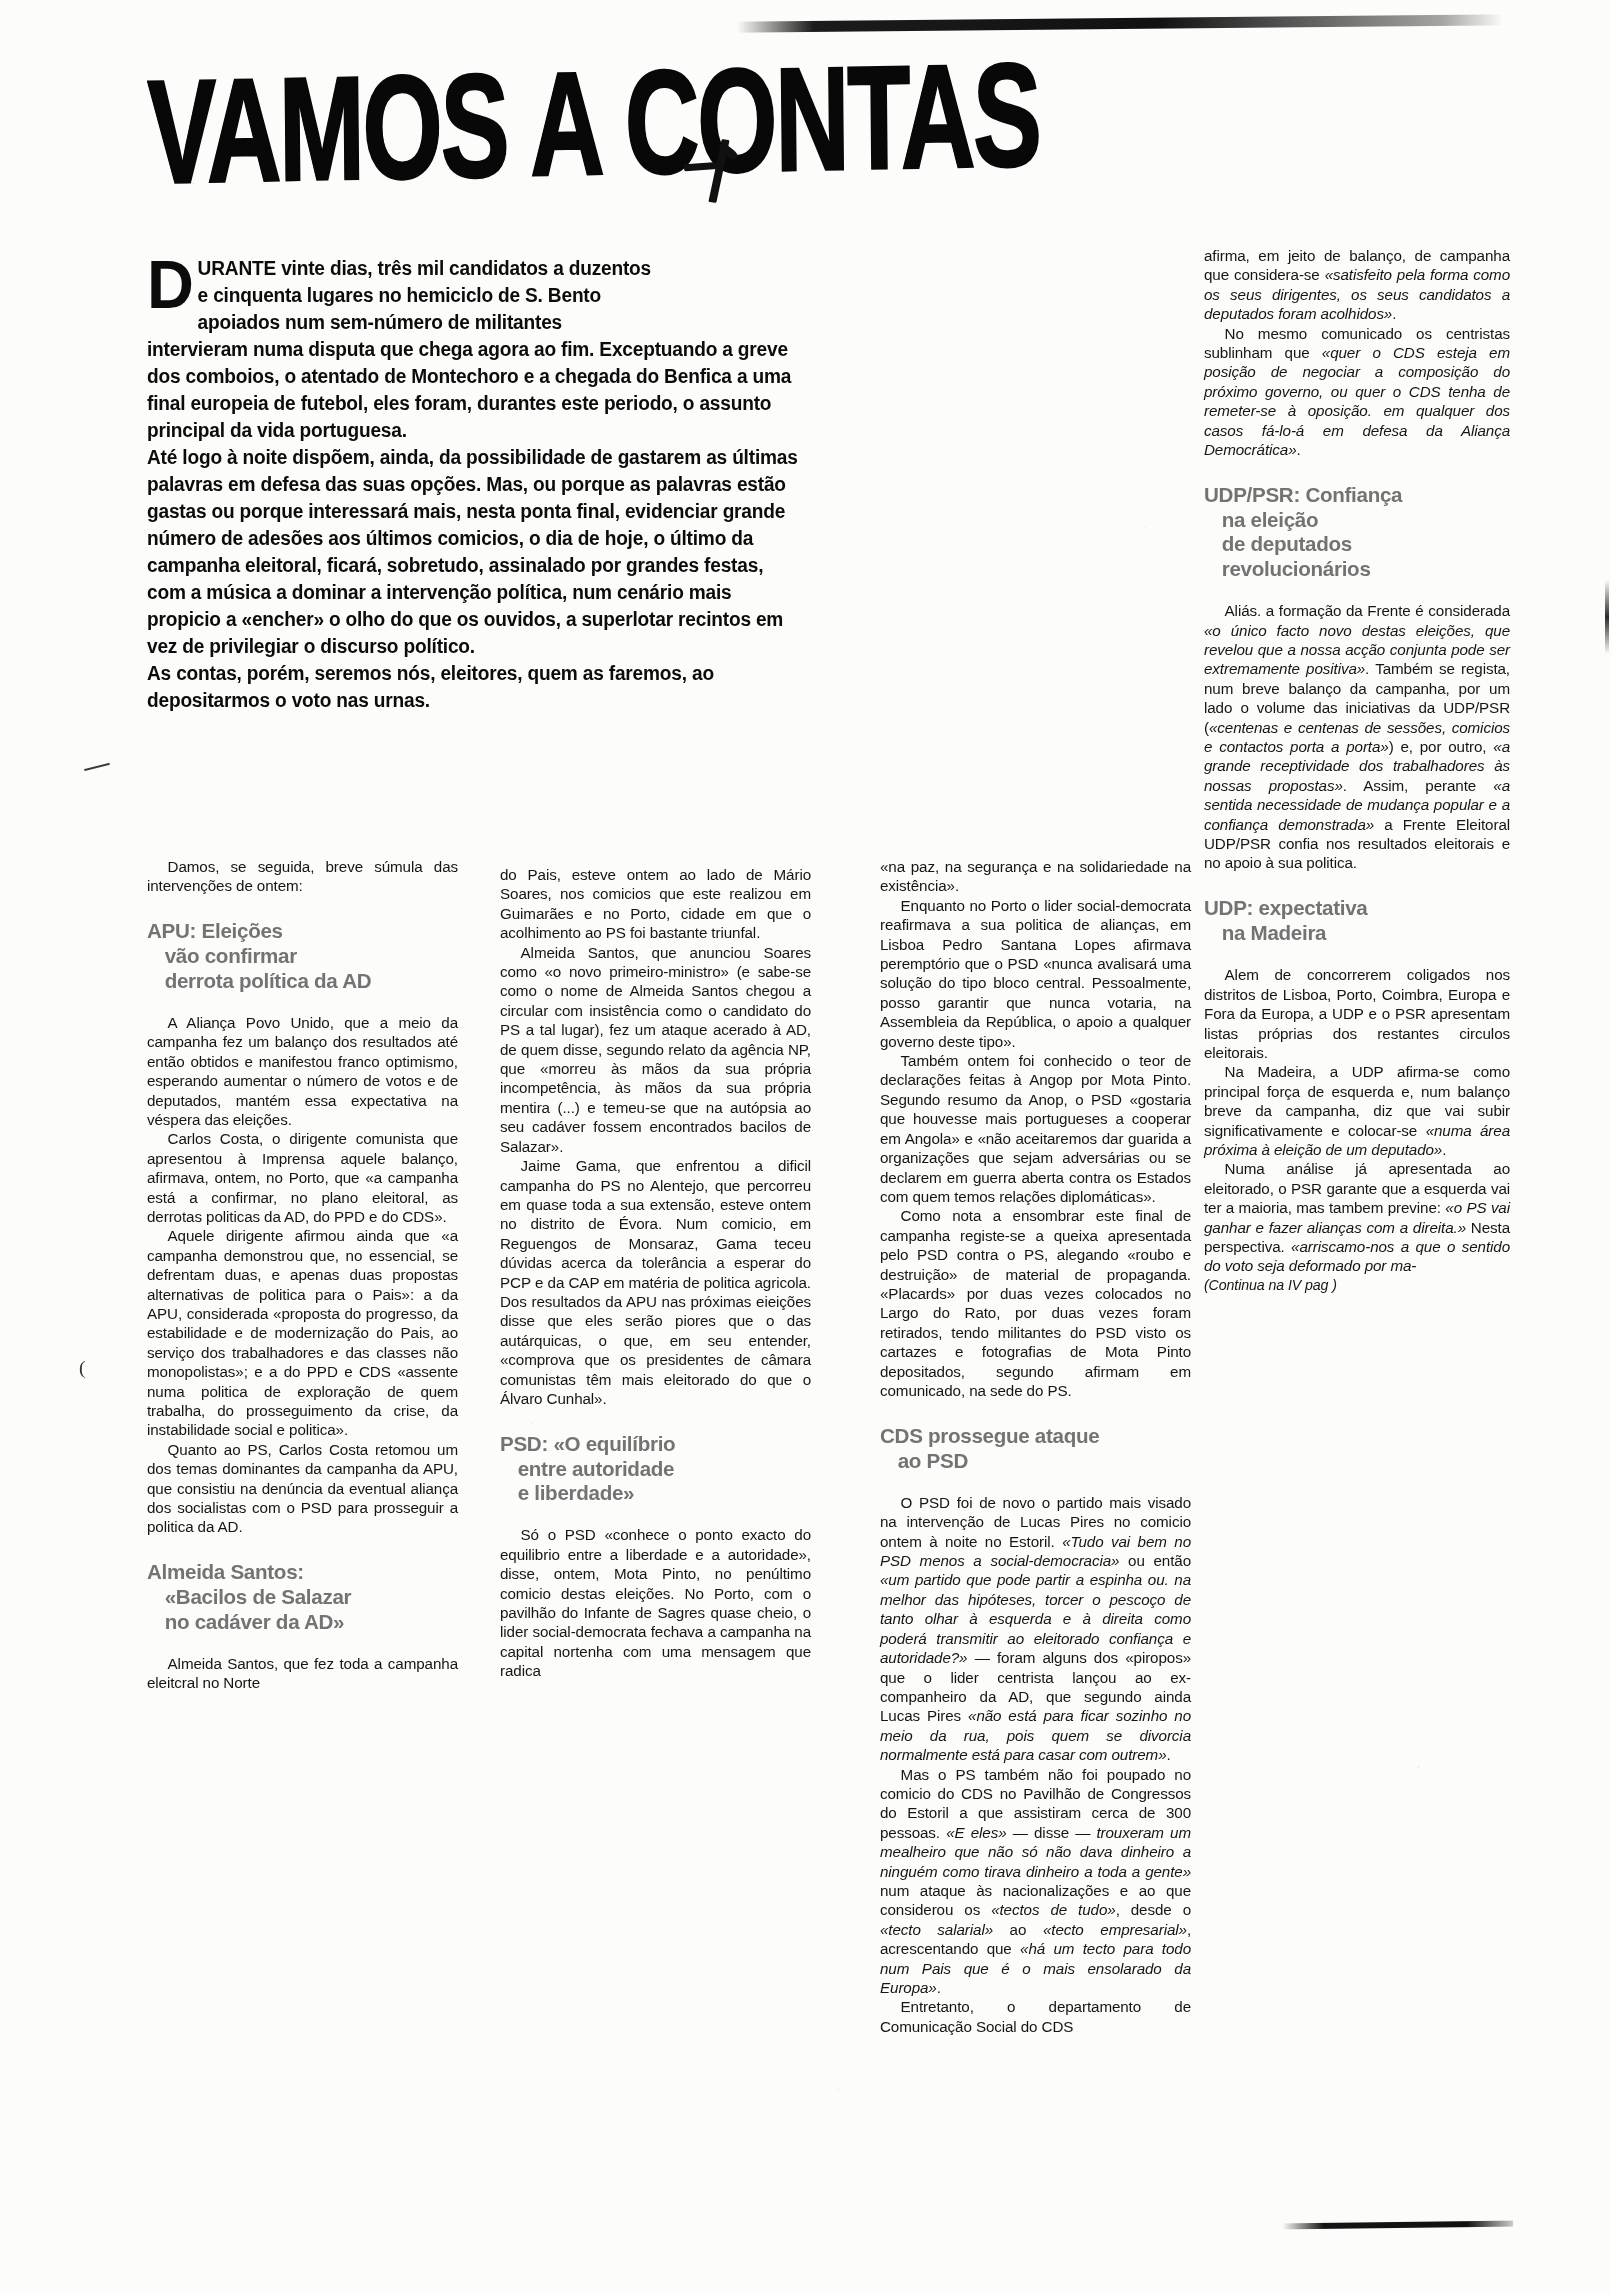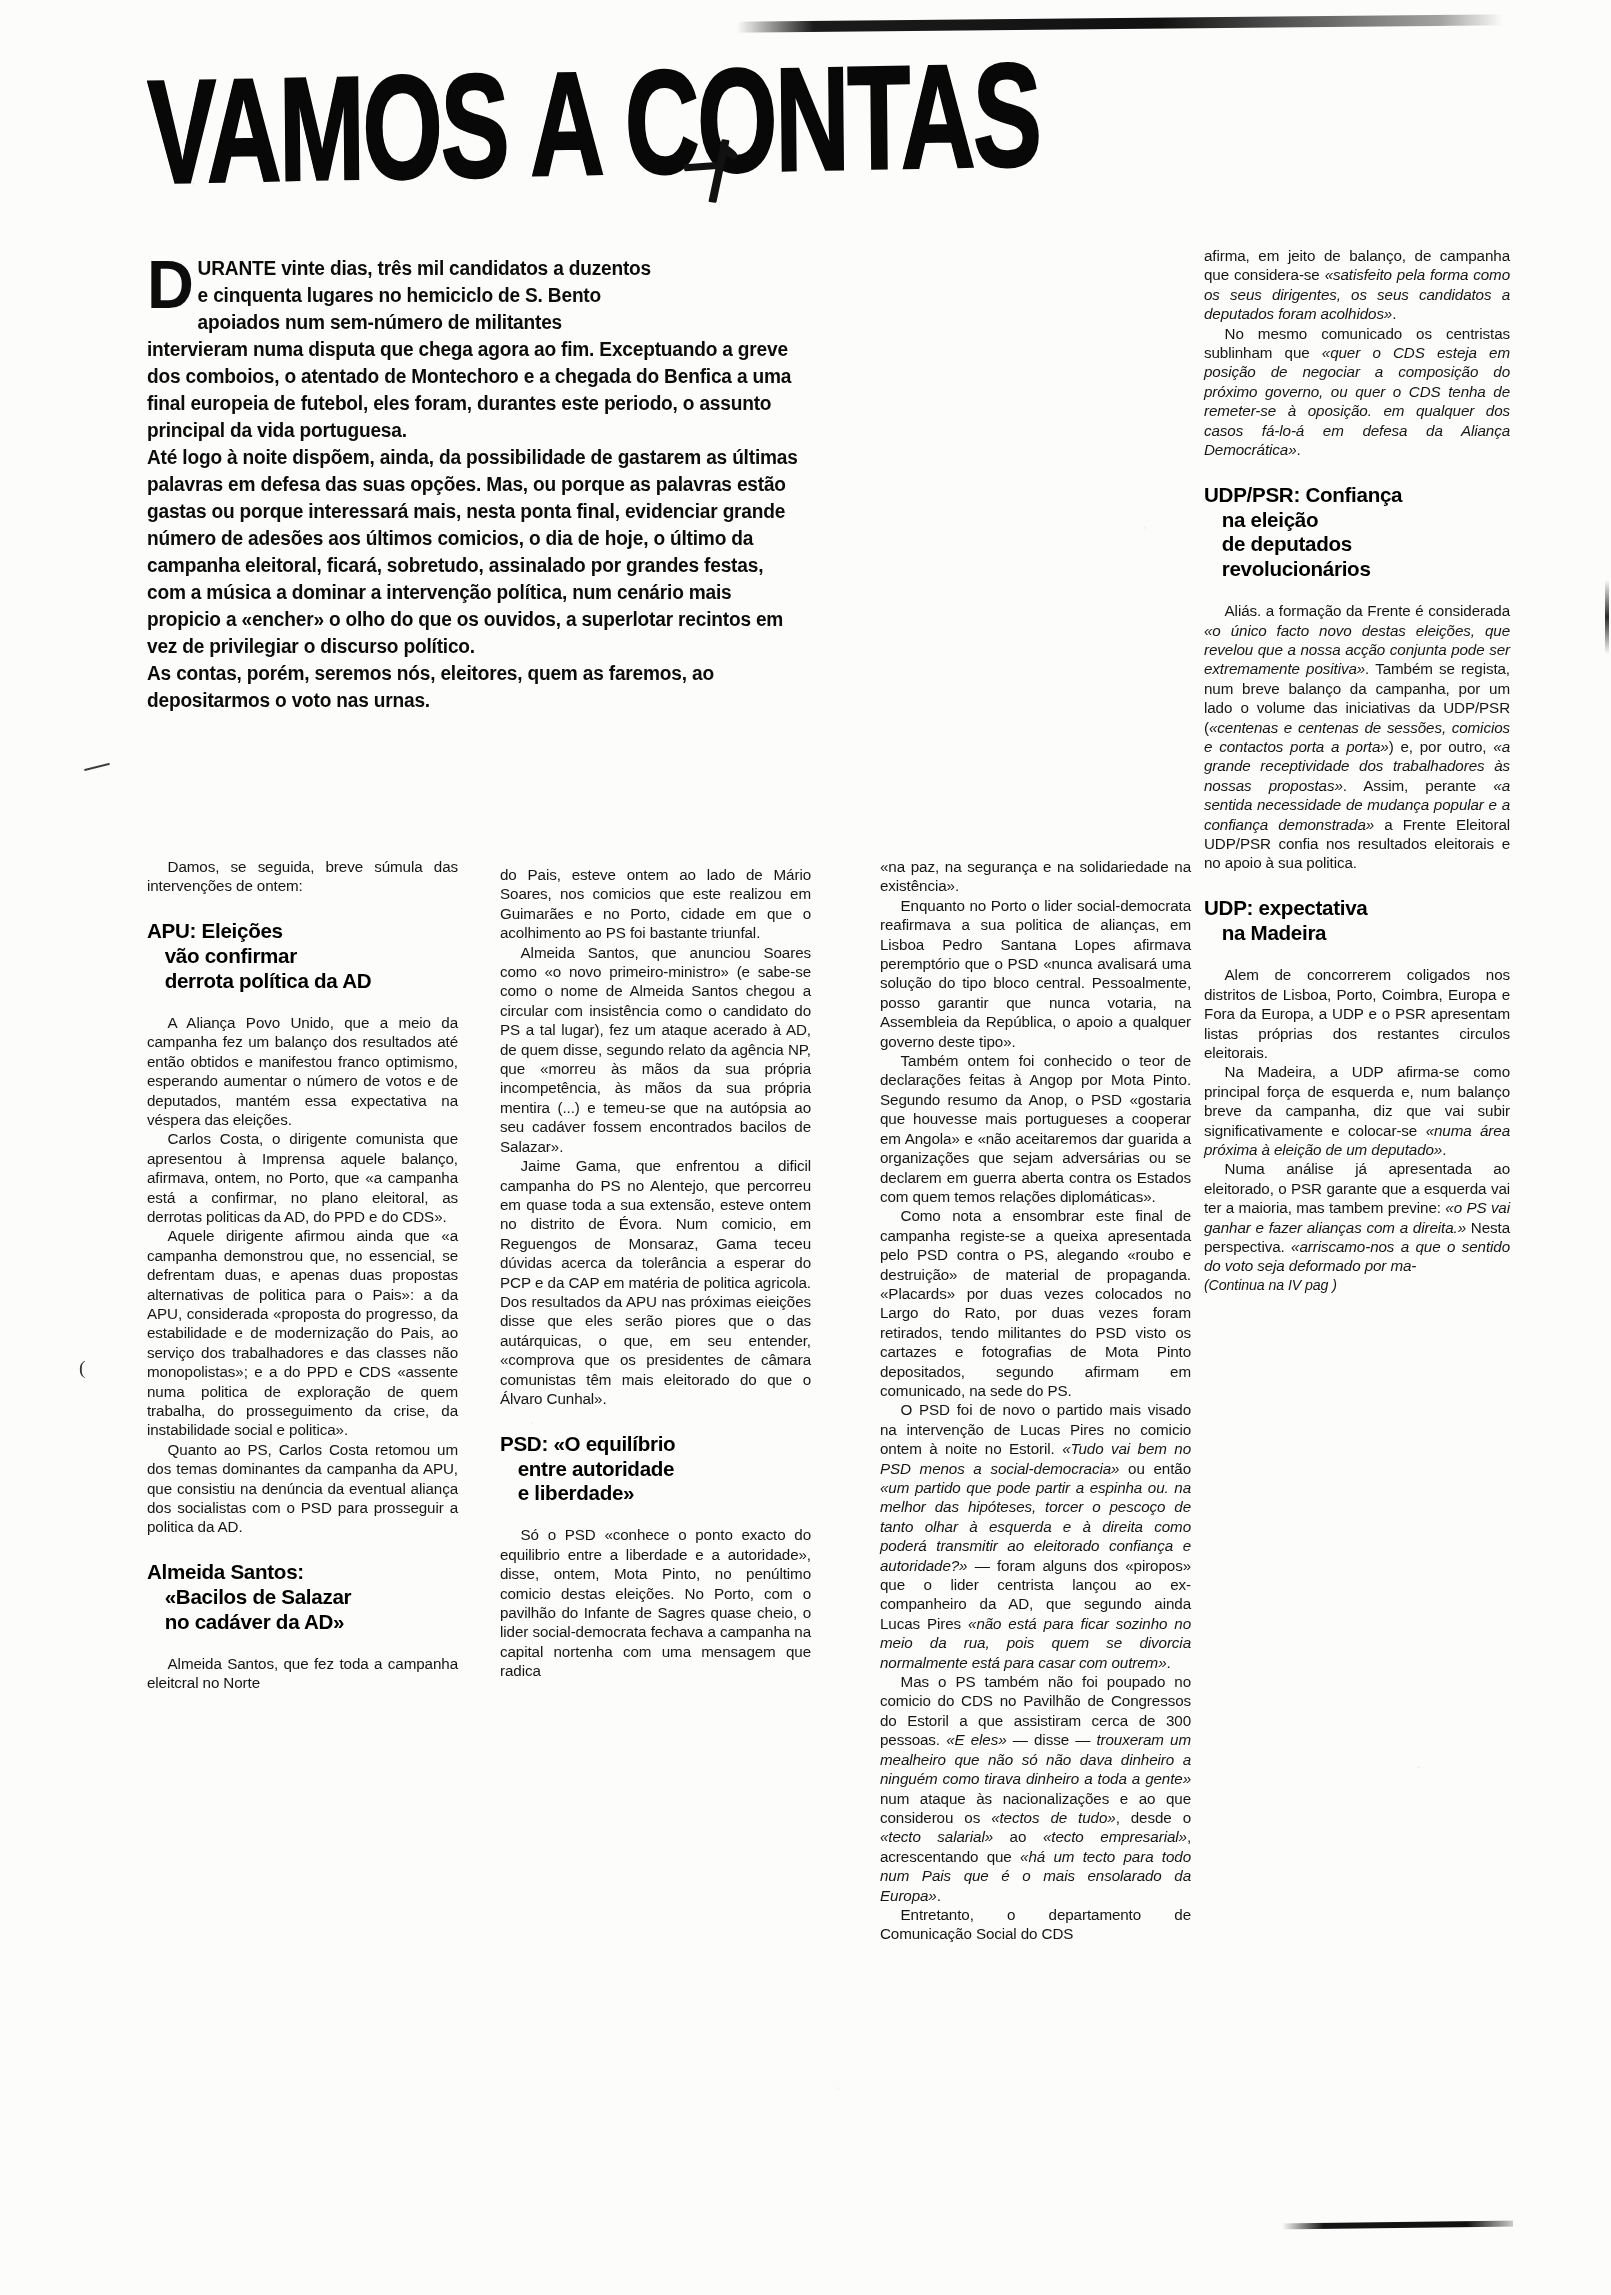--- a/index.html
+++ b/index.html
@@ -113,21 +113,21 @@
   .col p{margin:0;text-indent:20.6px;}
   .col p.noind{text-indent:0;}
 
   .subhead{
     font-weight:bold;
     font-size:20.6px;
     line-height:24.6px;
     text-align:left;
     margin:23.6px 0 19.7px 0;
     letter-spacing:-0.3px;
-    color:#000000;
+    color:#737373;
   }
   .subhead .l2{display:block;padding-left:17.7px;}
 
   .ital{font-style:italic;}
   .contnote{
     margin-top:19.7px;
     text-align:left;
     font-style:italic;
     font-size:14.2px;
   }
@@ -207,20 +207,24 @@
 
     <p>Só o PSD «conhece o ponto exacto do equilibrio entre a liberdade e a autoridade», disse, ontem, Mota Pinto, no penúltimo comicio destas eleições. No Porto, com o pavilhão do Infante de Sagres quase cheio, o lider social-democrata fechava a campanha na capital nortenha com uma mensagem que radica</p>
   </div>
 
   <div class="col" id="col3">
     <p class="noind">«na paz, na segurança e na solidariedade na existência».</p>
     <p>Enquanto no Porto o lider social-democrata reafirmava a sua politica de alianças, em Lisboa Pedro Santana Lopes afirmava peremptório que o PSD «nunca avalisará uma solução do tipo bloco central. Pessoalmente, posso garantir que nunca votaria, na Assembleia da República, o apoio a qualquer governo deste tipo».</p>
     <p>Também ontem foi conhecido o teor de declarações feitas à Angop por Mota Pinto. Segundo resumo da Anop, o PSD «gostaria que houvesse mais portugueses a cooperar em Angola» e «não aceitaremos dar guarida a organizações que sejam adversárias ou se declarem em guerra aberta contra os Estados com quem temos relações diplomáticas».</p>
     <p>Como nota a ensombrar este final de campanha registe-se a queixa apresentada pelo PSD contra o PS, alegando «roubo e destruição» de material de propaganda. «Placards» por duas vezes colocados no Largo do Rato, por duas vezes foram retirados, tendo militantes do PSD visto os cartazes e fotografias de Mota Pinto depositados, segundo afirmam em comunicado, na sede do PS.</p>
 
+    <div class="subhead">
+      <span>CDS prossegue ataque</span>
+      <span class="l2">ao PSD</span>
+    </div>
 
     <p><span>O PSD foi de novo o partido mais visado na intervenção de Lucas Pires no comicio ontem à noite no Estoril.</span> <span class="ital">«Tudo vai bem no PSD menos a social-democracia»</span><span> ou então </span><span class="ital">«um partido que pode partir a espinha ou. na melhor das hipóteses, torcer o pescoço de tanto olhar à esquerda e à direita como poderá transmitir ao eleitorado confiança e autoridade?»</span><span> — foram alguns dos «piropos» que o lider centrista lançou ao ex-companheiro da AD, que segundo ainda Lucas Pires </span><span class="ital">«não está para ficar sozinho no meio da rua, pois quem se divorcia normalmente está para casar com outrem»</span><span>.</span></p>
 
     <p><span>Mas o PS também não foi poupado no comicio do CDS no Pavilhão de Congressos do Estoril a que assistiram cerca de 300 pessoas. </span><span class="ital">«E eles»</span><span> — disse </span><span class="ital">— trouxeram um mealheiro que não só não dava dinheiro a ninguém como tirava dinheiro a toda a gente»</span><span> num ataque às nacionalizações e ao que considerou os </span><span class="ital">«tectos de tudo»</span><span>, desde o </span><span class="ital">«tecto salarial»</span><span> ao </span><span class="ital">«tecto empresarial»</span><span>, acrescentando que </span><span class="ital">«há um tecto para todo num Pais que é o mais ensolarado da Europa»</span><span>.</span></p>
 
     <p>Entretanto, o departamento de Comunicação Social do CDS</p>
   </div>
 
   <div class="col" id="col4">
     <p class="noind"><span>afirma, em jeito de balanço, de campanha que considera-se </span><span class="ital">«satisfeito pela forma como os seus dirigentes, os seus candidatos a deputados foram acolhidos»</span><span>.</span></p>

